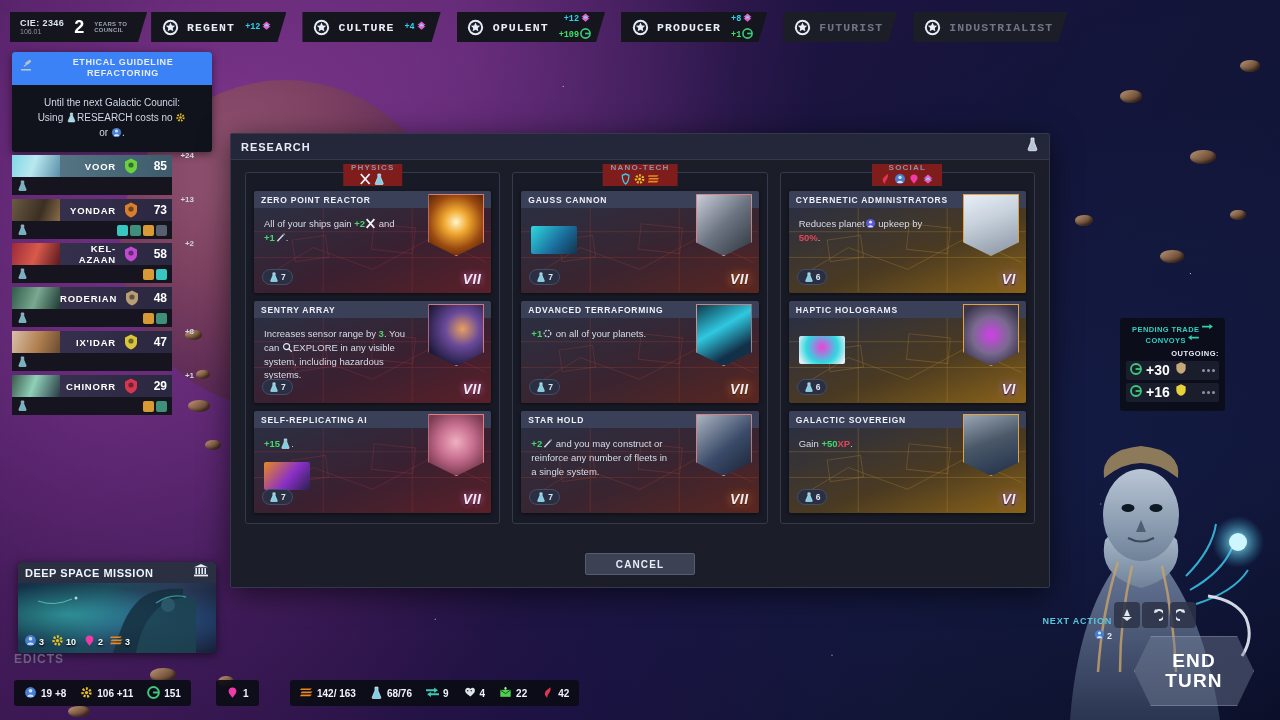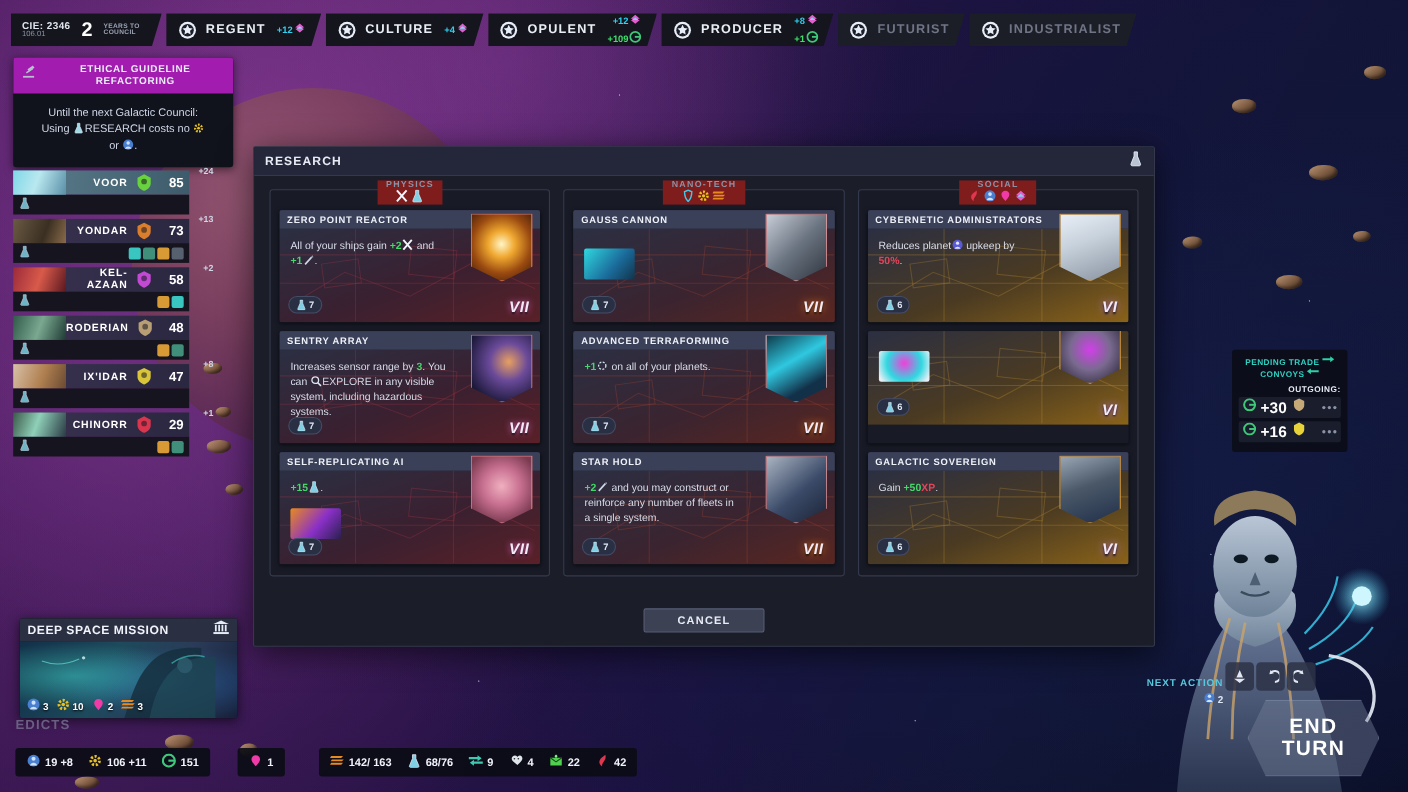--- a/index.html
+++ b/index.html
@@ -52,21 +52,21 @@
   .turn-num { color:#fff; font-size:18px; font-weight:bold; }
   .turn-lbl { color:#9aa3b5; font-size:6px; font-weight:bold; line-height:1.05; letter-spacing:.3px;}
   .pill-ico { width:18px; height:18px; margin-right:8px; display:flex; align-items:center; justify-content:center;}
   .pill-name { color:#e9edf5; font-size:11.5px; font-weight:bold; letter-spacing:1.1px; }
   .pill-name.dim { color:#6f7486; }
   .pill-vals { display:flex; flex-direction:column; align-items:flex-end; margin-left:10px; line-height:1.0; }
   .vrow { display:flex; align-items:center; gap:1px;}
   
   #guideline { position:absolute; left:12px; top:52px; width:200px; background:#10131c; border-radius:3px;
      box-shadow:0 2px 8px rgba(0,0,0,.5); overflow:hidden;}
-  #guideline .gl-head { background:#a21caf; display:flex; align-items:center; gap:6px; padding:5px 8px; }
+  #guideline .gl-head { background:#3b82f6; display:flex; align-items:center; gap:6px; padding:5px 8px; }
   #guideline .gl-title { flex:1; text-align:center; color:#e8ecf4; font-size:9px; font-weight:bold; letter-spacing:.6px; line-height:1.25;}
   #guideline .gl-body { padding:10px 10px 12px; color:#cfd6e6; font-size:10px; text-align:center; line-height:1.5;}
   
   #empires { position:absolute; left:12px; top:155px; width:160px; display:flex; flex-direction:column; gap:4px;}
   .emp { position:relative; }
   .emp-top { height:22px; display:flex; align-items:center; background:linear-gradient(90deg,#3a3350,#2a2740); }
   .emp-top.lead { background:linear-gradient(90deg,#5d7f8e,#3d5b6b); }
   .emp-portrait { width:48px; height:22px; flex:0 0 48px; }
   .emp-name { flex:1; text-align:right; color:#fff; font-size:9.5px; font-weight:bold; letter-spacing:.8px; padding-right:4px;}
   .emp-crest { width:22px; height:20px; display:flex; align-items:center; justify-content:center;}
@@ -190,21 +190,21 @@
       <div class="date-col">
         <div class="date-main">CIE: 2346</div>
         <div class="date-sub">106.01</div>
       </div>
       <div class="turn-num">2</div>
       <div>
         <div class="turn-lbl">YEARS TO</div>
         <div class="turn-lbl">COUNCIL</div>
       </div>
     </div>
-    <div id="party-pills" style="display:flex;gap:4px;">
+    <div id="party-pills" style="display:flex;gap:16px;font-family:Liberation Mono, monospace;">
         <div class="pill">
           <span class="pill-ico">
             <svg width="17" height="17" viewBox="0 0 12 12">
               <circle cx="6" cy="6" r="5.4" fill="#e8eef8"></circle>
               <circle cx="6" cy="6" r="4" fill="#1b1d28"></circle>
               <path d="M6 2.4l1 2.1 2.3.3-1.7 1.6.4 2.3L6 7.6 4 8.7l.4-2.3-1.7-1.6 2.3-.3z" fill="#e8eef8"></path>
             </svg>
           </span>
     <span class="pill-name">REGENT</span>
           <div class="pill-vals">
@@ -782,20 +782,23 @@
                     <svg width="10" height="10" viewBox="0 0 12 12">
                       <path d="M4.6 1h2.8v3.3l2.5 6c.3.8-.2 1.5-1 1.5H3.1c-.8 0-1.3-.7-1-1.5l2.5-6z" fill="#7fd0e4" stroke="#dde8f2" stroke-width=".7"></path>
                     </svg>
                   </span>
           <span>6</span>
         </div>
         <div class="tier purple">VI</div>
       </div>
     </div>
     <div class="card social">
+      <div class="card-head">
+        <div class="card-title">HAPTIC HOLOGRAMS</div>
+      </div>
       <div class="card-body" style="background:linear-gradient(160deg,#2b2f42 0%,#4a3a22 55%,#8a6318 100%)">
         <svg class="blueprint" viewBox="0 0 240 85" preserveAspectRatio="none">
           <g stroke="rgba(235,175,60,.40)" stroke-width="1" fill="none">
             <path d="M10 70 L60 40 L120 62 L180 30 L235 55"></path>
             <rect x="40" y="30" width="34" height="22" transform="rotate(-8 57 41)"></rect>
             <rect x="120" y="18" width="42" height="26" transform="rotate(6 141 31)"></rect>
             <path d="M0 50 H240 M0 24 H240"></path>
             <path d="M70 0 V85 M160 0 V85"></path>
           </g>
         </svg>

